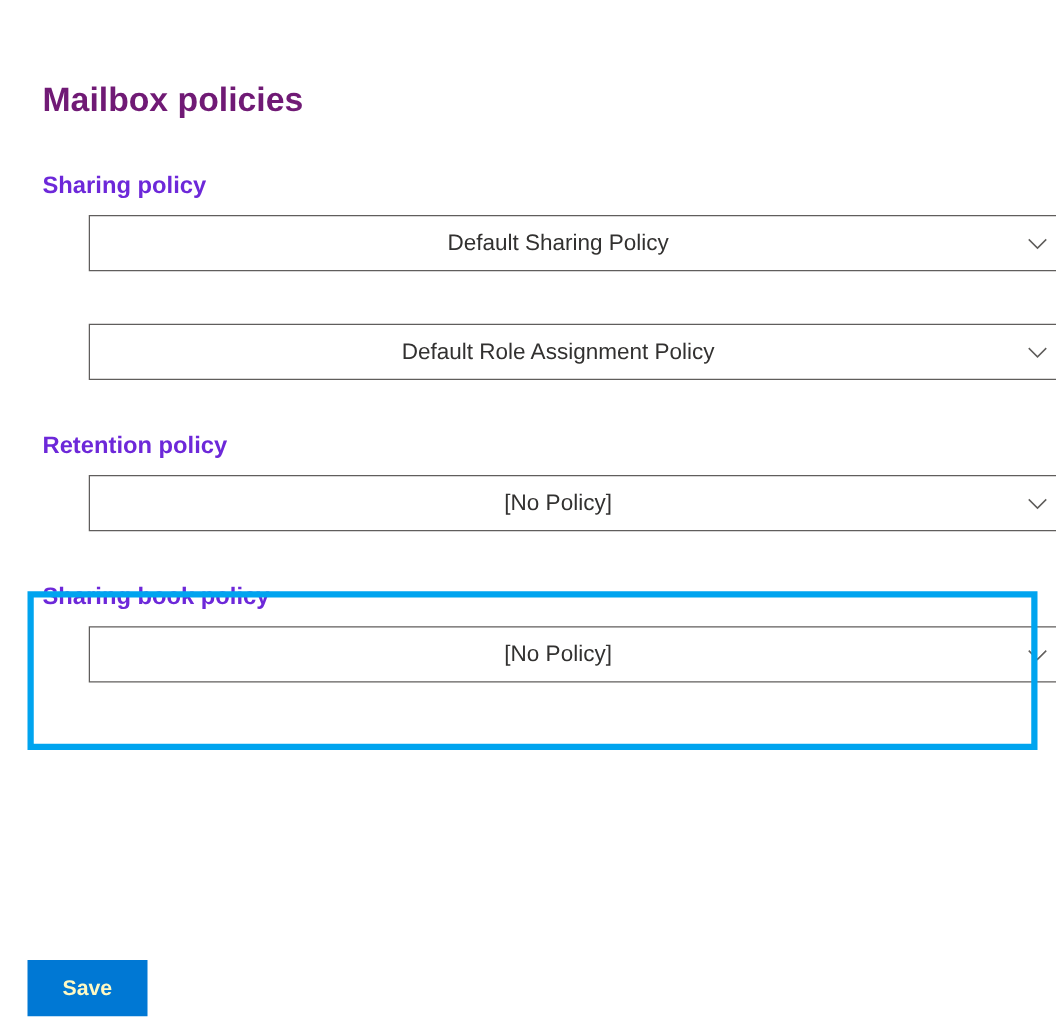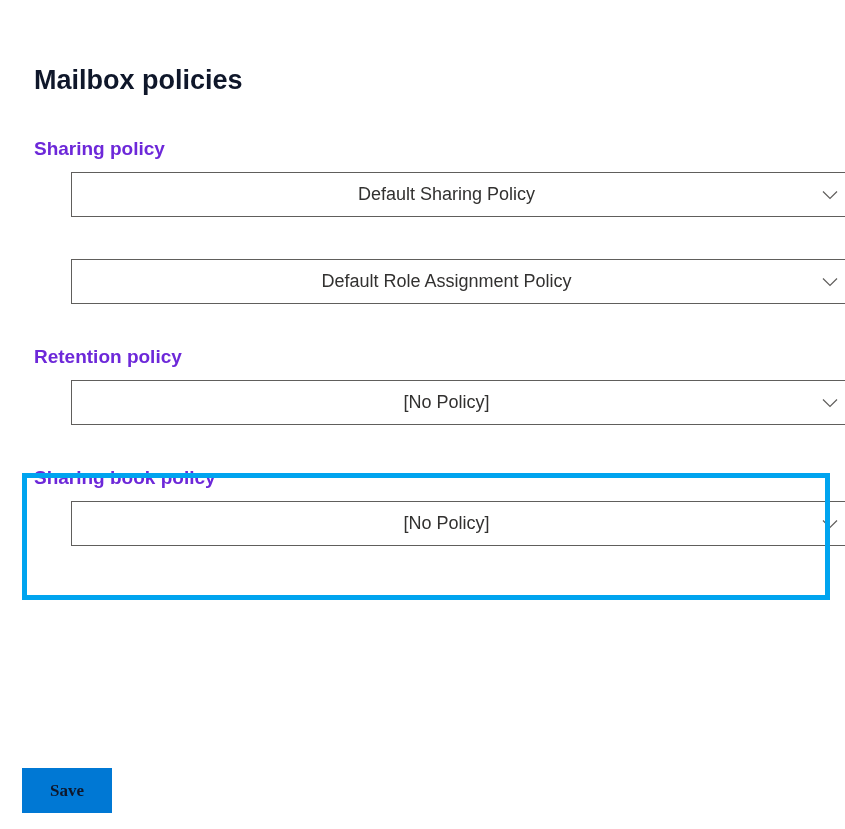--- a/index.html
+++ b/index.html
@@ -14,21 +14,21 @@
       height: 829px;
       position: relative;
       color: #323130;
     }
     .container {
       padding: 65px 28px 28px 34px;
     }
     .page-title {
       font-size: 27px;
       font-weight: 700;
-      color: #0f172a;
+      color: #701a75;
       margin-bottom: 42px;
     }
     .policy-group {
       margin-bottom: 42px;
     }
     .policy-label {
       font-size: 19px;
       font-weight: 600;
       color: #6d28d9;
       margin-bottom: 12px;
@@ -72,25 +72,25 @@
       width: 808px;
       height: 127px;
       border: 5px solid #00a4ef;
       pointer-events: none;
     }
     .save-button {
       position: absolute;
       left: 22px;
       top: 768px;
       background: #0078d4;
-      color: #0f172a;
+      color: #fef9c3;
       border: none;
       font-size: 17px;
       font-weight: 600;
-      font-family: Liberation Serif, serif;
+      font-family: Liberation Sans, sans-serif;
       padding: 10px 28px;
       cursor: pointer;
       height: 45px;
     }
   </style>
 </head>
 <body>
 
 <div class="container">
   <h1 class="page-title">Mailbox policies</h1>

